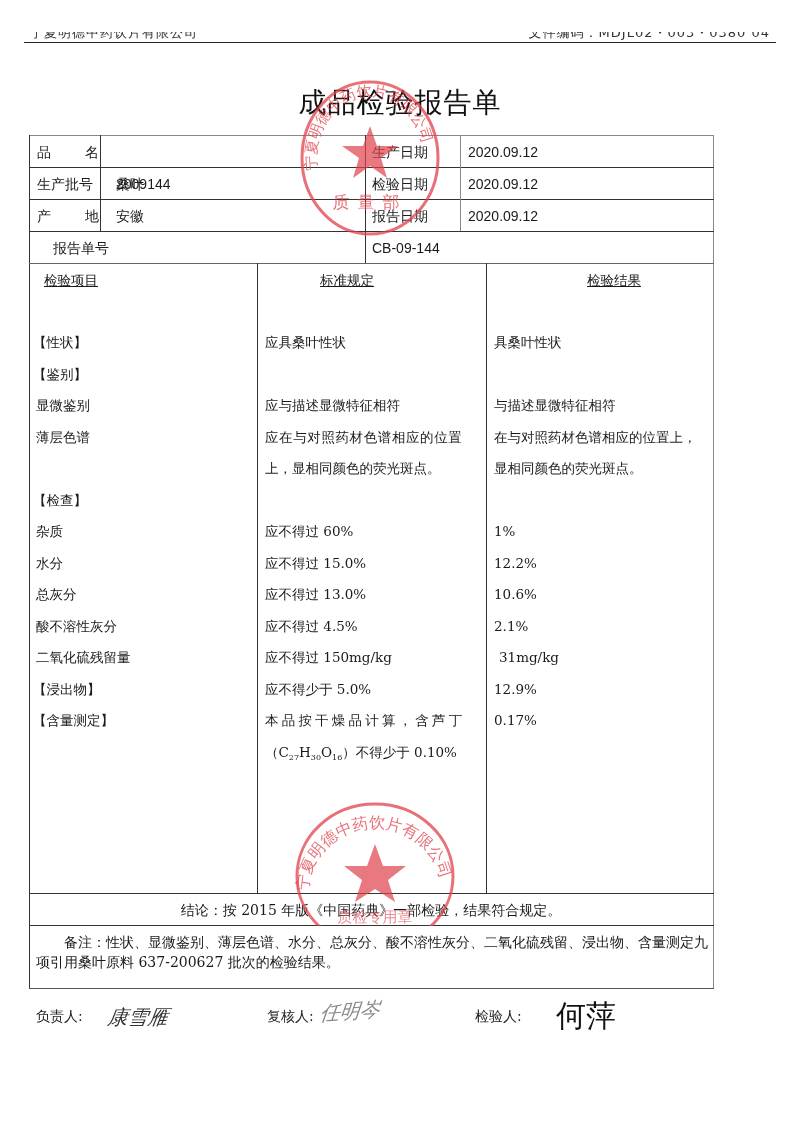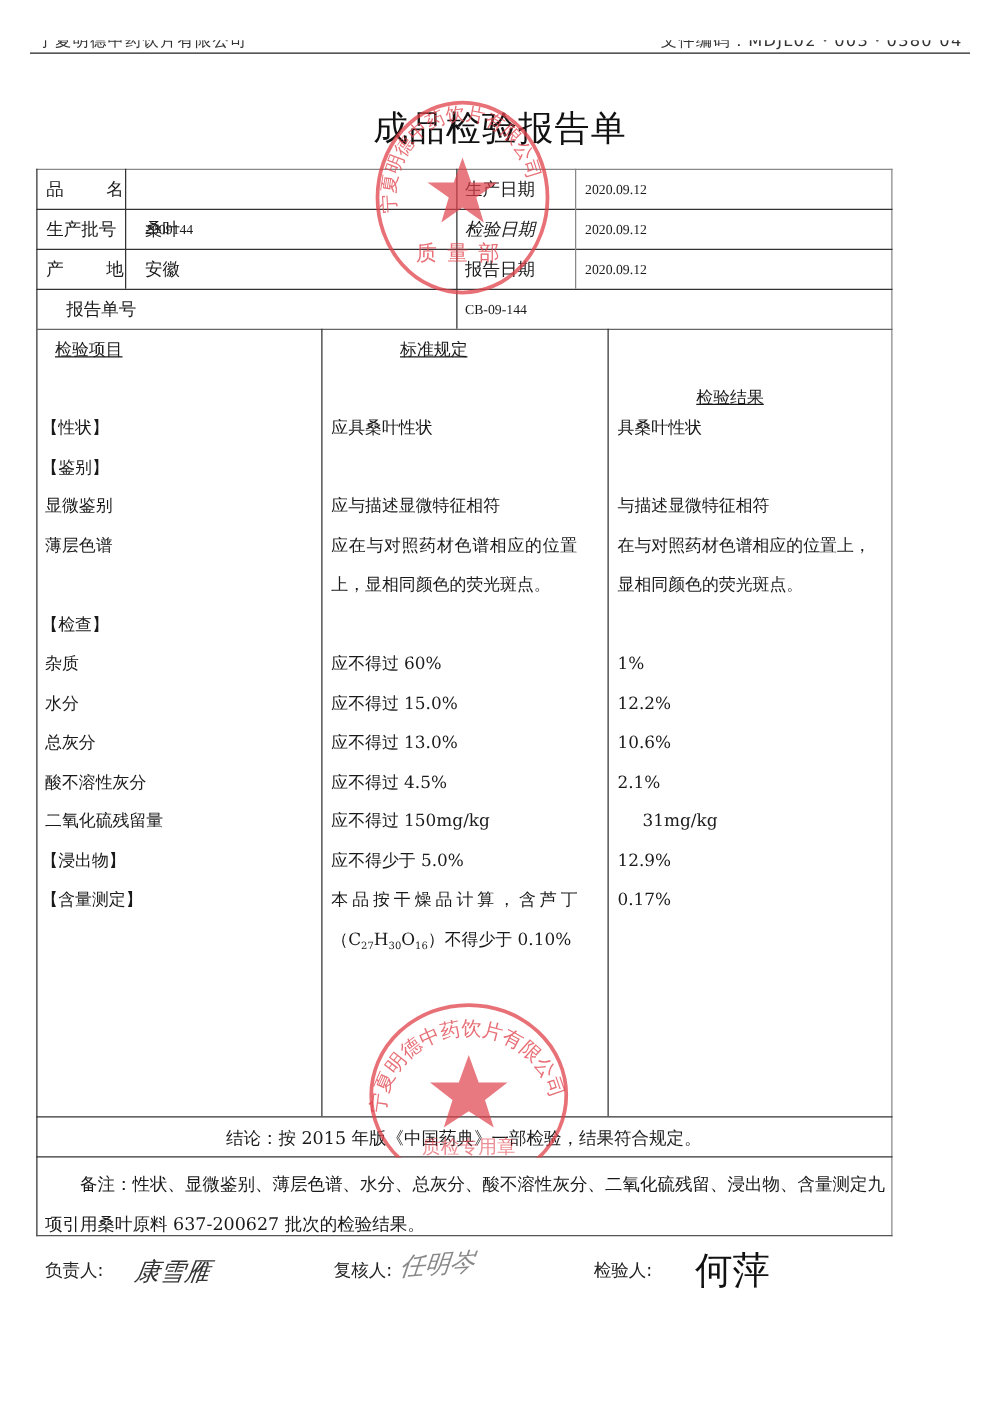--- a/index.html
+++ b/index.html
@@ -15,27 +15,27 @@
   }
   .hdr-line { position: absolute; left: 24px; width: 752px; top: 42px; height: 1px; background: #222; }
   .title {
     position: absolute; top: 84px; left: 0; width: 800px; text-align: center;
     font-size: 28px; font-family: "DejaVu Sans", sans-serif; letter-spacing: 1px; color: #111;
   }
   .hl { position: absolute; height: 1px; background: #333; }
   .vl { position: absolute; width: 1px; background: #333; }
   .vl.gray { background: #888; }
   .cell { position: absolute; font-size: 14px; line-height: 16px; white-space: nowrap; color: #1a1a1a; }
-  .cell.mono { font-family: Liberation Serif, serif; font-size: 11px; }
+  .cell.mono { font-family: Liberation Sans, sans-serif; font-size: 14px; }
   .justify2 { display: flex; justify-content: space-between; width: 62px; }
   .colhead { text-decoration: underline; font-size: 13px; }
   .row-text { position: absolute; font-size: 13.5px; line-height: 16px; white-space: nowrap; }
   .sub { font-size: 8px; vertical-align: -3px; }
   .conclusion { position: absolute; left: 29px; width: 684px; text-align: center; top: 902px; font-size: 14px; }
-  .remark { position: absolute; left: 36px; width: 674px; font-size: 14px; line-height: 32px; top: 932px; }
+  .remark { position: absolute; left: 36px; width: 674px; font-size: 14px; line-height: 20px; top: 932px; }
   .sig-label { position: absolute; top: 1008px; font-size: 14px; font-family: "DejaVu Sans", sans-serif; color: #222; }
   .sig { position: absolute; font-family: "DejaVu Serif", serif; color: #333; font-style: italic; }
   .stamp { position: absolute; pointer-events: none; }
 </style>
 </head>
 <body>
 
 <div class="hdr-text" style="left:30px;">宁夏明德中药饮片有限公司</div>
 <div class="hdr-text" style="right:30px;">文件编码：MDJL02・003・0380 04</div>
 <div class="hdr-line"></div>
@@ -83,29 +83,29 @@
     </div>
 </div>
 <div class="cell" style="left:116px; top:208px;">安徽</div>
 
 <div class="cell" style="left:37px; top:240px;margin-left:16px;">报告单号</div>
 <div class="cell mono" style="left:372px; top:240px;">CB-09-144</div>
 
 <div class="cell" style="left:372px; top:144px;">生产日期</div>
 <div class="cell mono" style="left:468px; top:144px;">2020.09.12</div>
 
-<div class="cell" style="left:372px; top:176px;font-style:italic;">检验日期</div>
+<div class="cell" style="left:372px; top:176px;">检验日期</div>
 <div class="cell mono" style="left:468px; top:176px;">2020.09.12</div>
 
 <div class="cell" style="left:372px; top:208px;">报告日期</div>
 <div class="cell mono" style="left:468px; top:208px;">2020.09.12</div>
 
 <div class="row-text colhead" style="left:44px; top:272px;">检验项目</div>
 <div class="row-text colhead" style="left:320px; top:272px;">标准规定</div>
-<div class="row-text colhead" style="left:557px; top:272px;margin-top:38px;">检验结果</div>
+<div class="row-text colhead" style="left:587px; top:272px;">检验结果</div>
 
 <div>
   <div class="row-text" style="left:33px; top:334px;">【性状】</div>
   <div class="row-text" style="left:265px; top:334px;">应具桑叶性状</div>
   <div class="row-text" style="left:494px; top:334px;">具桑叶性状</div>
 </div>
 <div>
   <div class="row-text" style="left:33px; top:366px;">【鉴别】</div>
 </div>
 <div>
@@ -141,21 +141,21 @@
   <div class="row-text" style="left:494px; top:586px;text-align:right;">10.6%</div>
 </div>
 <div>
   <div class="row-text" style="left:36px; top:618px;">酸不溶性灰分</div>
   <div class="row-text" style="left:265px; top:618px;">应不得过 4.5%</div>
   <div class="row-text" style="left:494px; top:618px;">2.1%</div>
 </div>
 <div>
   <div class="row-text" style="left:36px; top:649px;">二氧化硫残留量</div>
   <div class="row-text" style="left:265px; top:649px;">应不得过 150mg/kg</div>
-  <div class="row-text" style="left:514px; top:649px;">31mg/kg</div>
+  <div class="row-text" style="left:499px; top:649px;">31mg/kg</div>
 </div>
 <div>
   <div class="row-text" style="left:33px; top:681px;">【浸出物】</div>
   <div class="row-text" style="left:265px; top:681px;">应不得少于 5.0%</div>
   <div class="row-text" style="left:494px; top:681px;">12.9%</div>
 </div>
 <div>
   <div class="row-text" style="left:33px; top:712px;">【含量测定】</div>
   <div class="row-text" style="left:265px; top:712px; letter-spacing:3.2px;">本品按干燥品计算，含芦丁</div>
   <div class="row-text" style="left:494px; top:712px;">0.17%</div>

